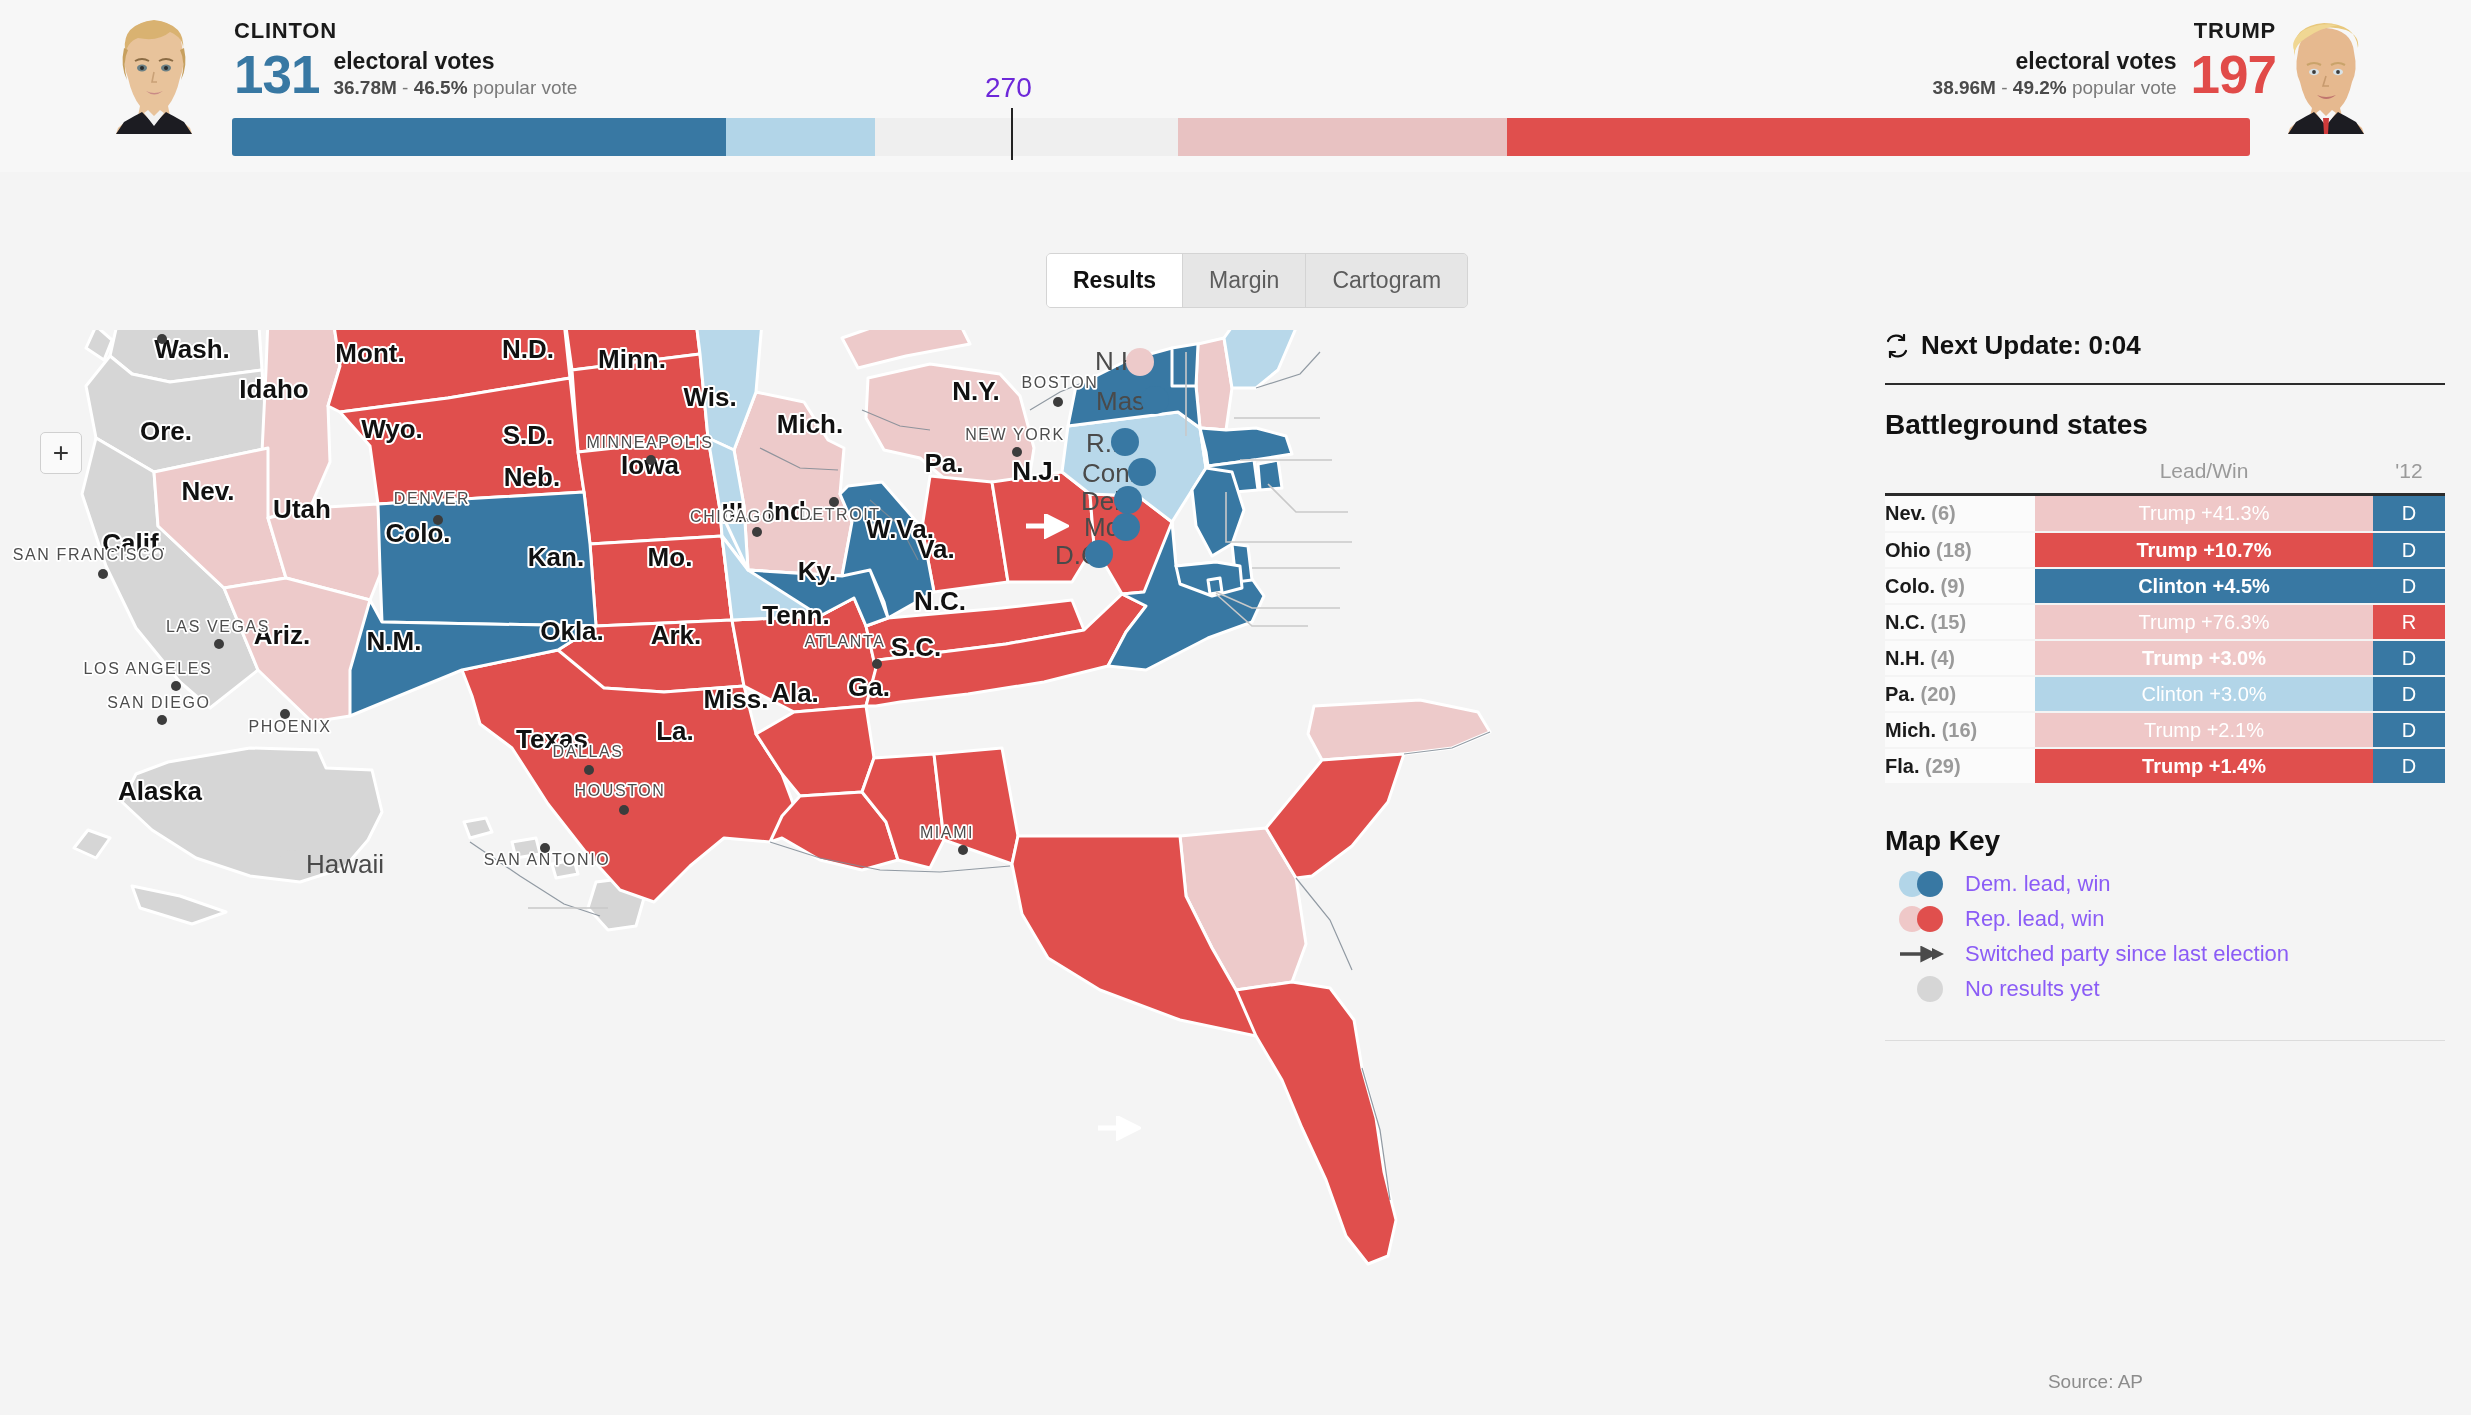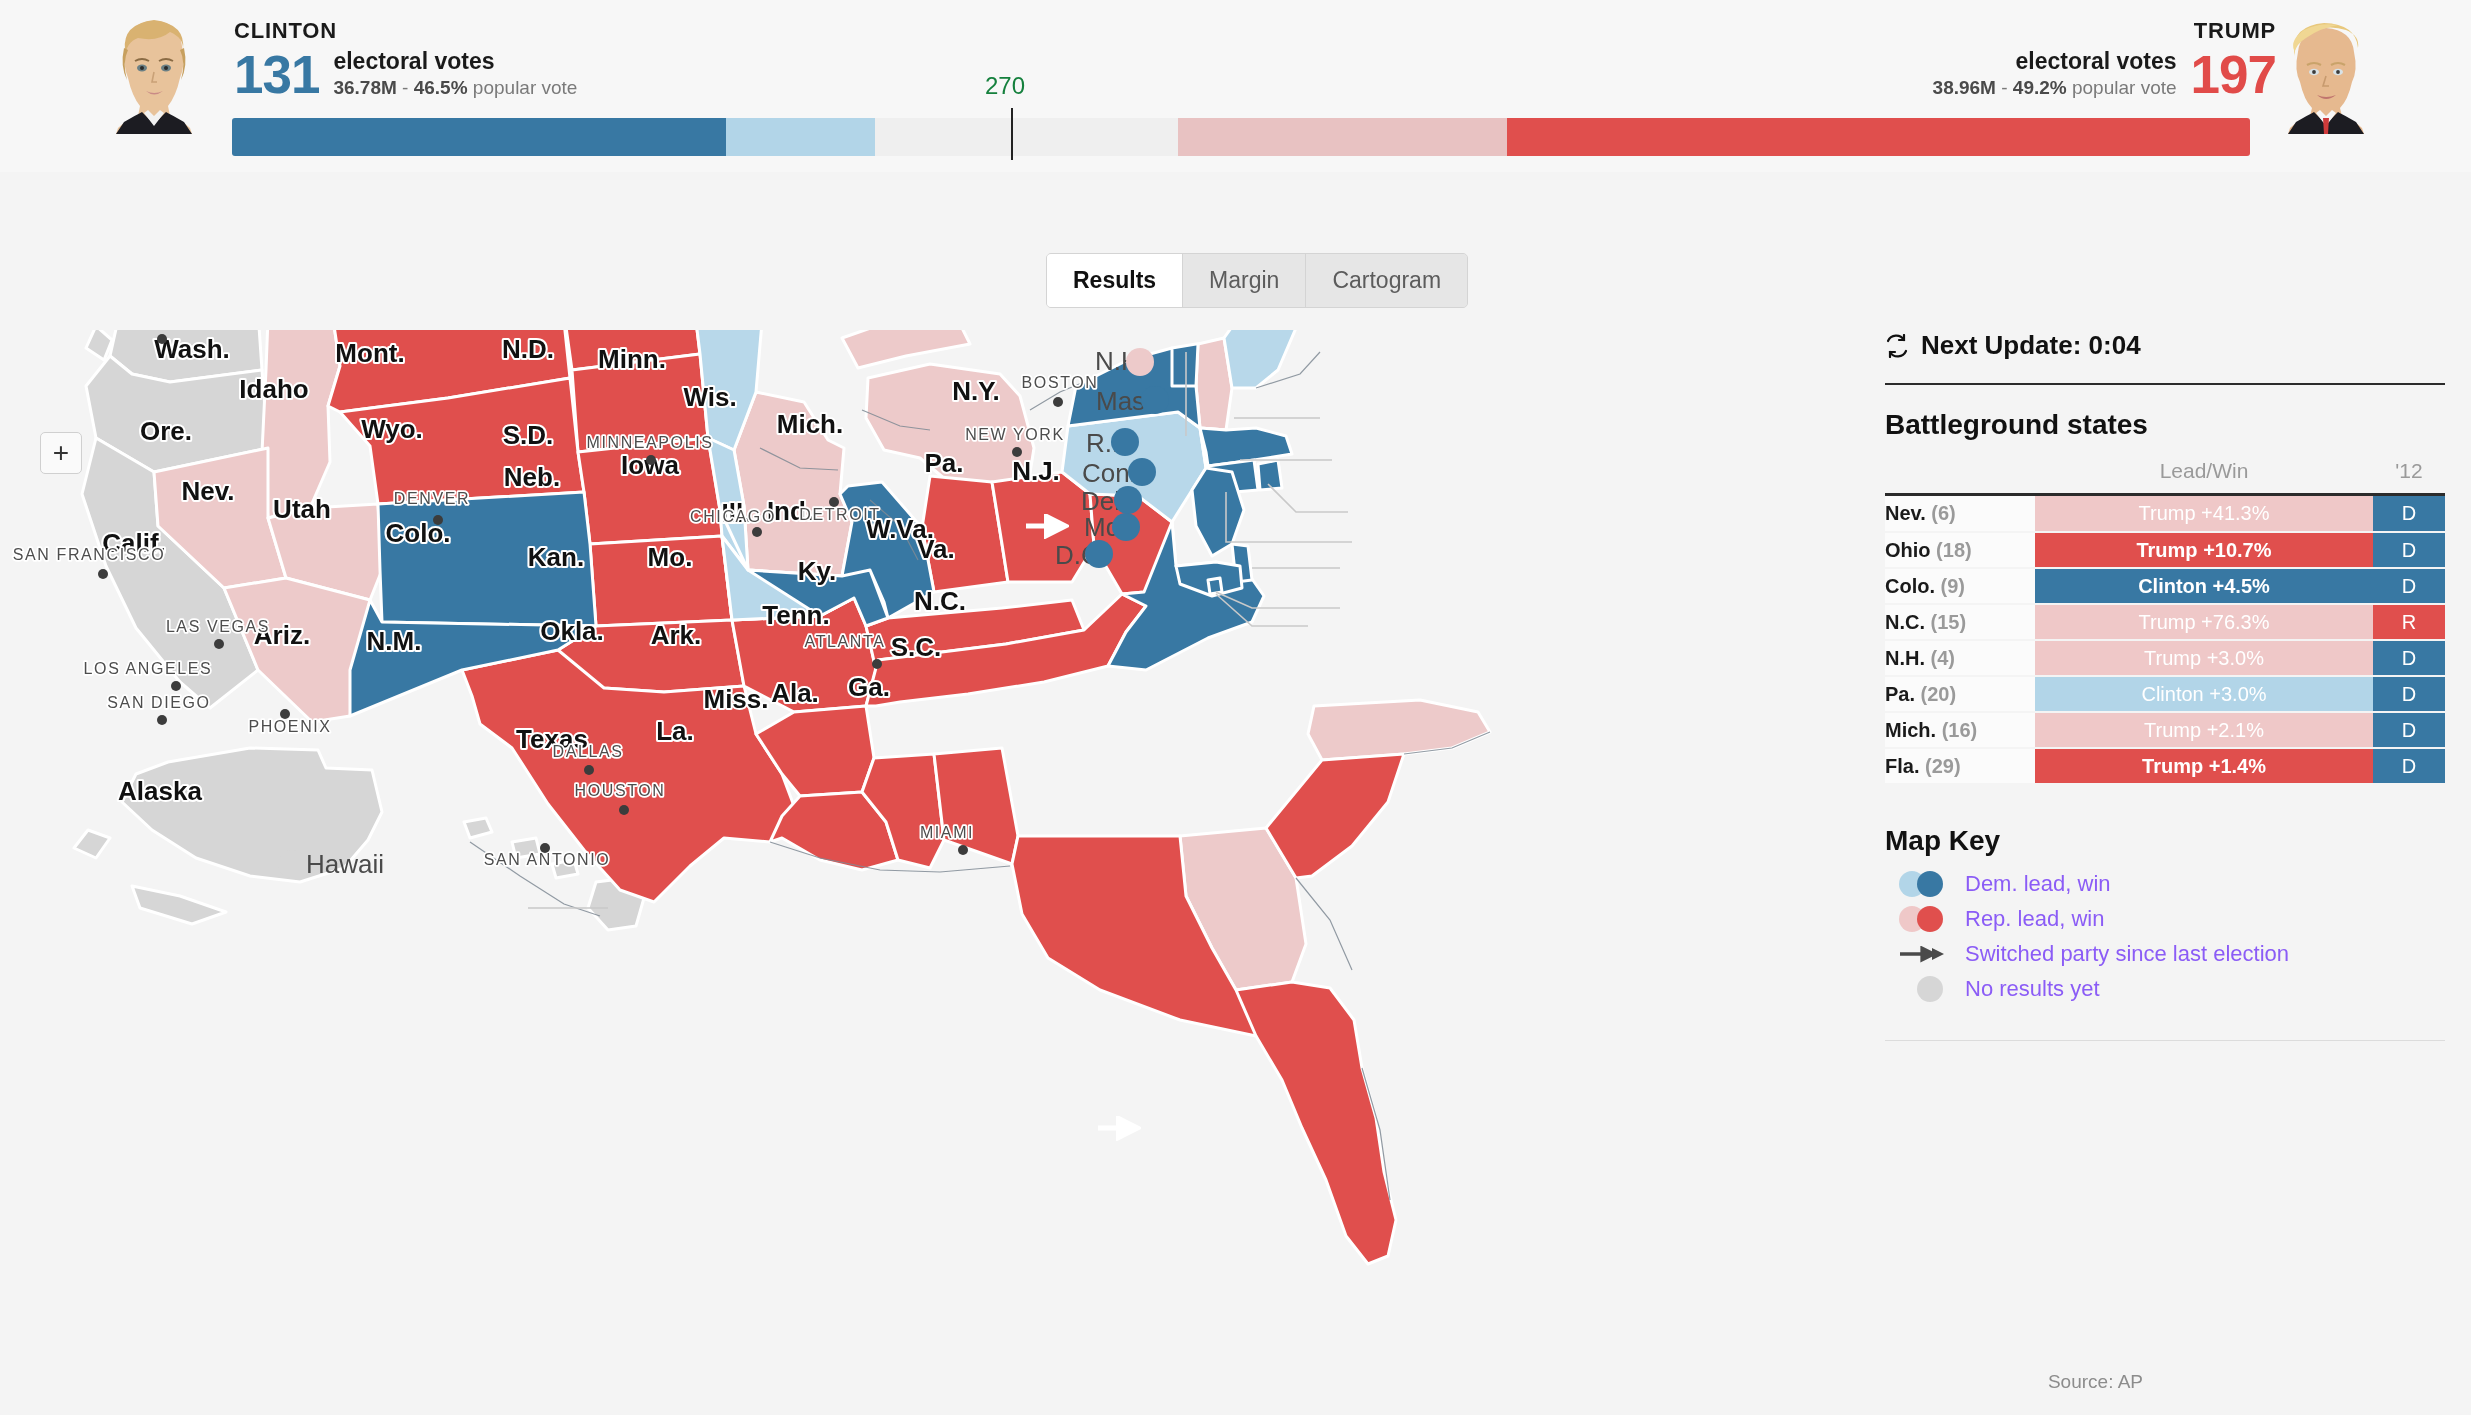--- a/index.html
+++ b/index.html
@@ -35,21 +35,21 @@
   .ev-sub b { color: #4a4a4a; font-weight: bold; }
 
   
   .bar-wrap { position: absolute; left: 232px; top: 118px; width: 2018px; height: 38px; background: #efefef; border-radius: 3px; }
   .bar-seg { position: absolute; top: 0; height: 38px; }
   .seg-dem-win   { left: 0;      width: 494px;  background: #3878a3; border-radius: 3px 0 0 3px; }
   .seg-dem-lead  { left: 494px;  width: 149px;  background: #b2d5e8; }
   .seg-rep-lead  { left: 946px;  width: 329px;  background: #e8c2c2; }
   .seg-rep-win   { left: 1275px; width: 743px;  background: #e04f4d; border-radius: 0 3px 3px 0; }
   .threshold { position: absolute; left: 1011px; top: 108px; width: 2px; height: 52px; background: #222; }
-  .threshold-label { position: absolute; left: 985px; top: 72px; font-size: 24px; color: #15803d; }
+  .threshold-label { position: absolute; left: 985px; top: 72px; font-size: 28px; color: #6d28d9; }
 
   
   .tabs { position: absolute; left: 1046px; top: 253px; display: flex; border: 1px solid #d4d4d4; border-radius: 5px; overflow: hidden; background: #e6e6e6; }
   .tab { padding: 13px 26px; font-size: 23px; color: #5c5c5c; background: #e6e6e6; border-right: 1px solid #d4d4d4; cursor: pointer; }
   .tab:last-child { border-right: none; }
   .tab.active { background: #fff; color: #111; font-weight: bold; }
 
   
   .zoom-btn { position: absolute; left: 40px; top: 432px; width: 42px; height: 42px; background: #fafafa; border: 1px solid #d0d0d0; border-radius: 5px; display: flex; align-items: center; justify-content: center; font-size: 28px; color: #333; cursor: pointer; }
 
@@ -435,21 +435,21 @@
             <td class="cell-lead bold" style="background: rgb(56, 120, 163);">Clinton +4.5%</td>
             <td class="cell-yr" style="background: rgb(56, 120, 163);">D</td>
           </tr>
           <tr>
             <td class="cell-state"><span>N.C.</span><span class="ev"> (15)</span></td>
             <td class="cell-lead" style="background: rgb(239, 200, 200);">Trump +76.3%</td>
             <td class="cell-yr" style="background: rgb(224, 79, 77);">R</td>
           </tr>
           <tr>
             <td class="cell-state"><span>N.H.</span><span class="ev"> (4)</span></td>
-            <td class="cell-lead" style="background: rgb(239, 200, 200);">Trump +3.0%</td>
+            <td class="cell-lead" style="background: rgb(239, 200, 200); font-weight: bold;">Trump +3.0%</td>
             <td class="cell-yr" style="background: rgb(56, 120, 163);">D</td>
           </tr>
           <tr>
             <td class="cell-state"><span>Pa.</span><span class="ev"> (20)</span></td>
             <td class="cell-lead" style="background: rgb(178, 213, 232);">Clinton +3.0%</td>
             <td class="cell-yr" style="background: rgb(56, 120, 163);">D</td>
           </tr>
           <tr>
             <td class="cell-state"><span>Mich.</span><span class="ev"> (16)</span></td>
             <td class="cell-lead" style="background: rgb(239, 200, 200);">Trump +2.1%</td>

